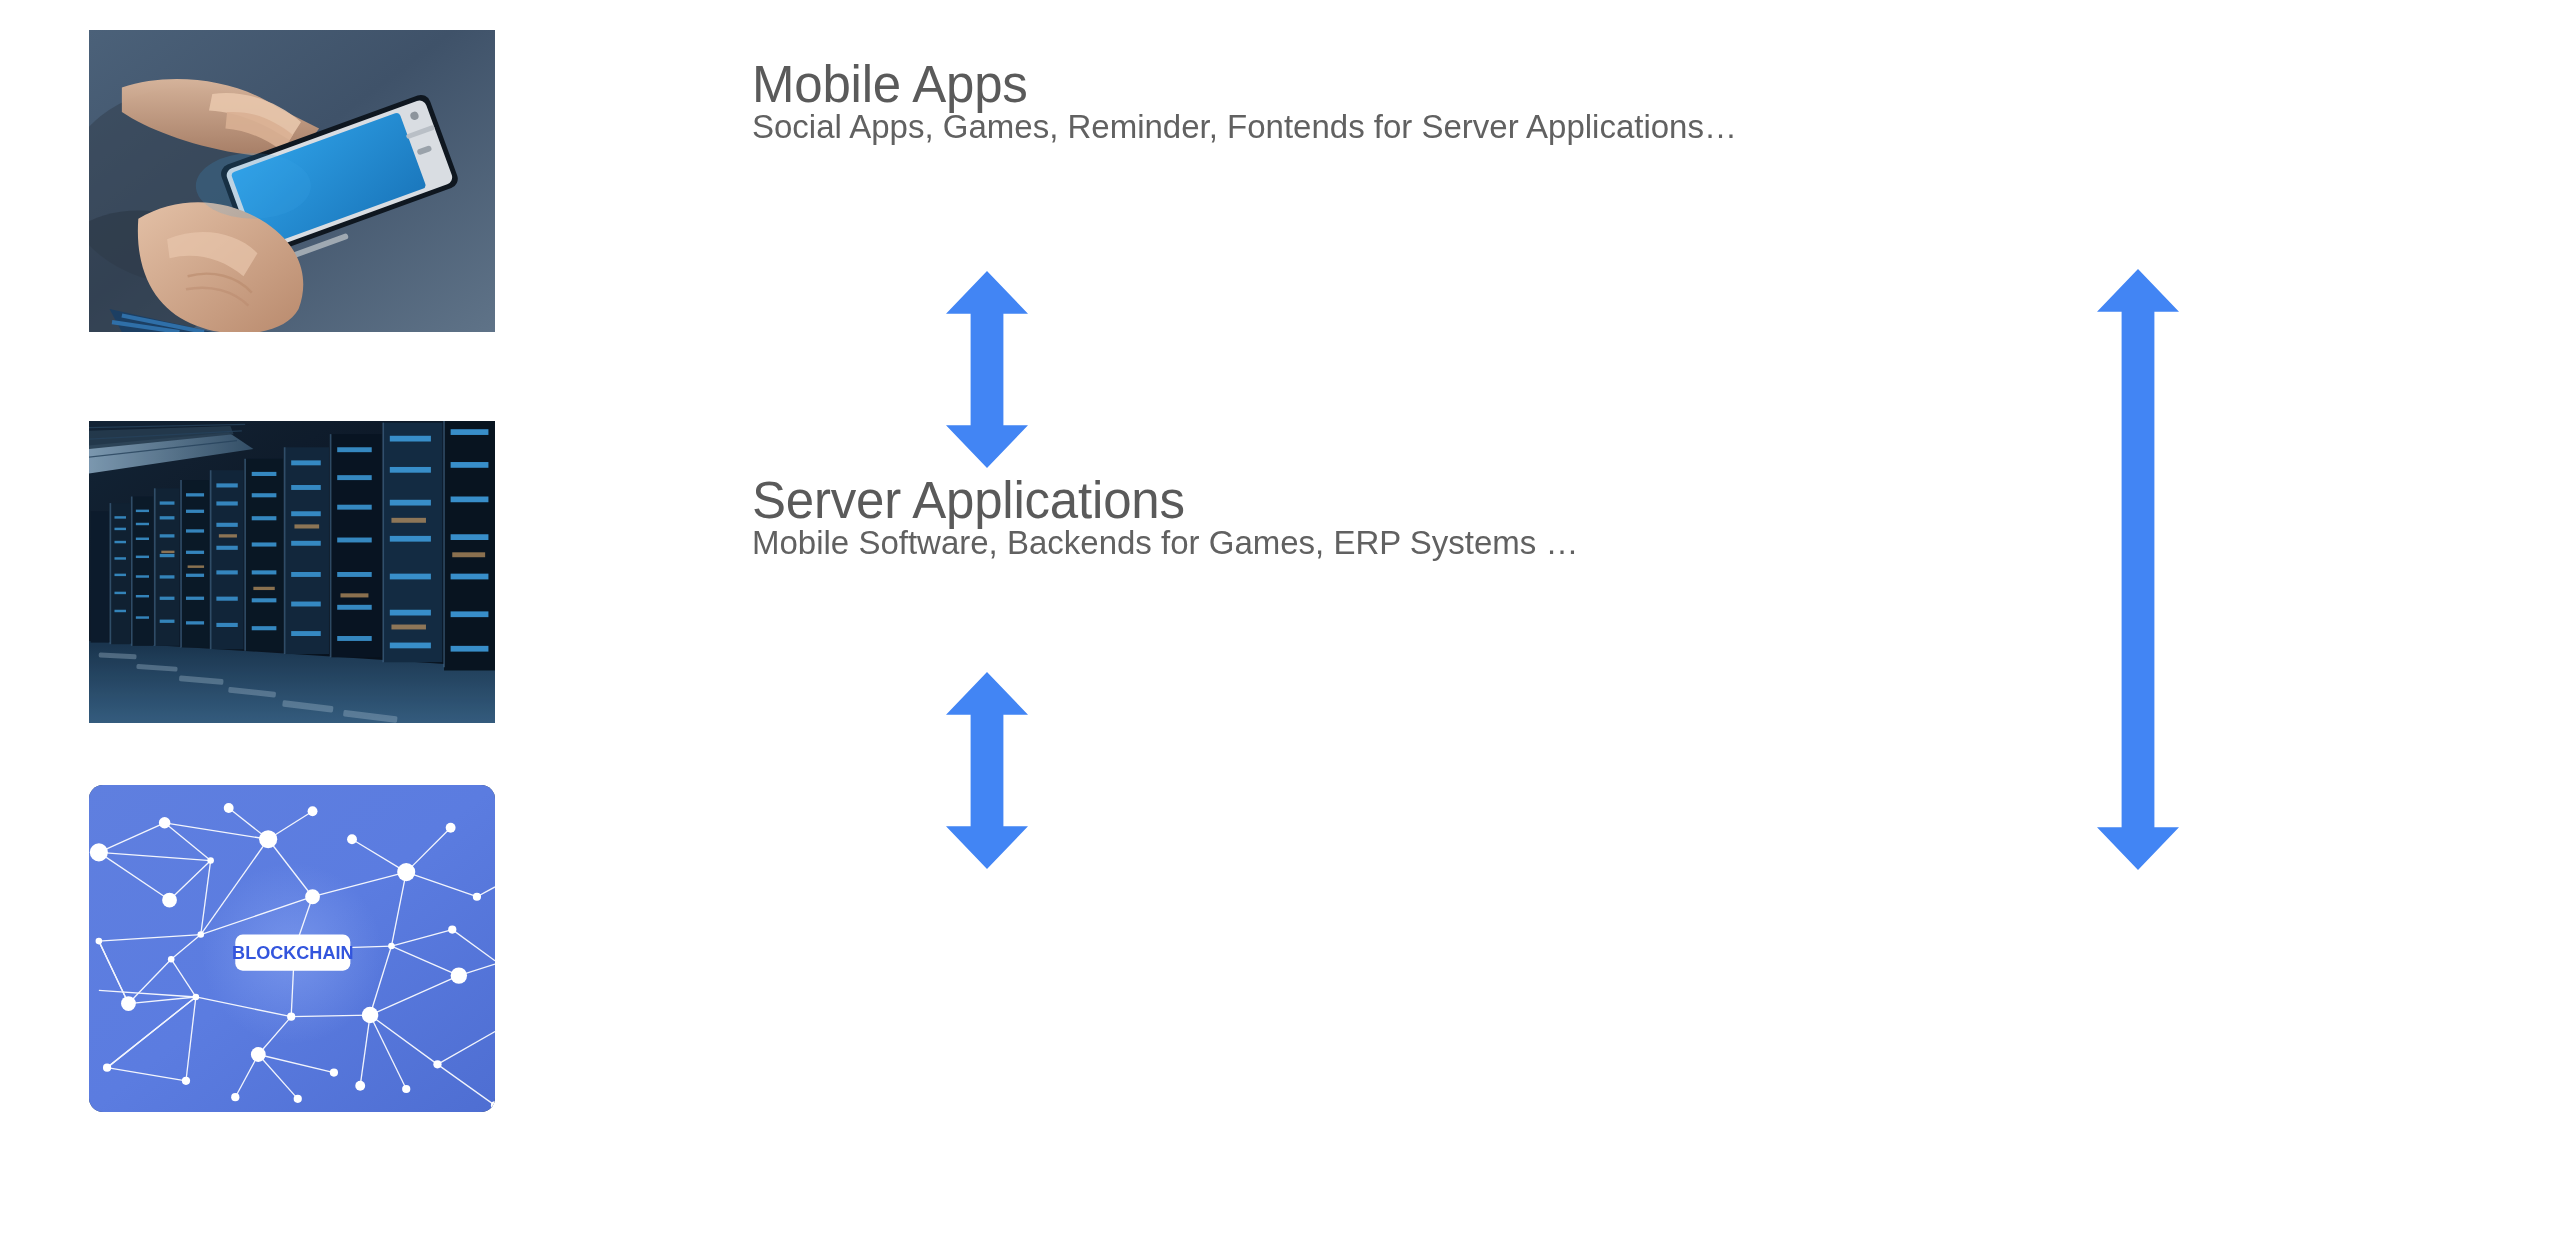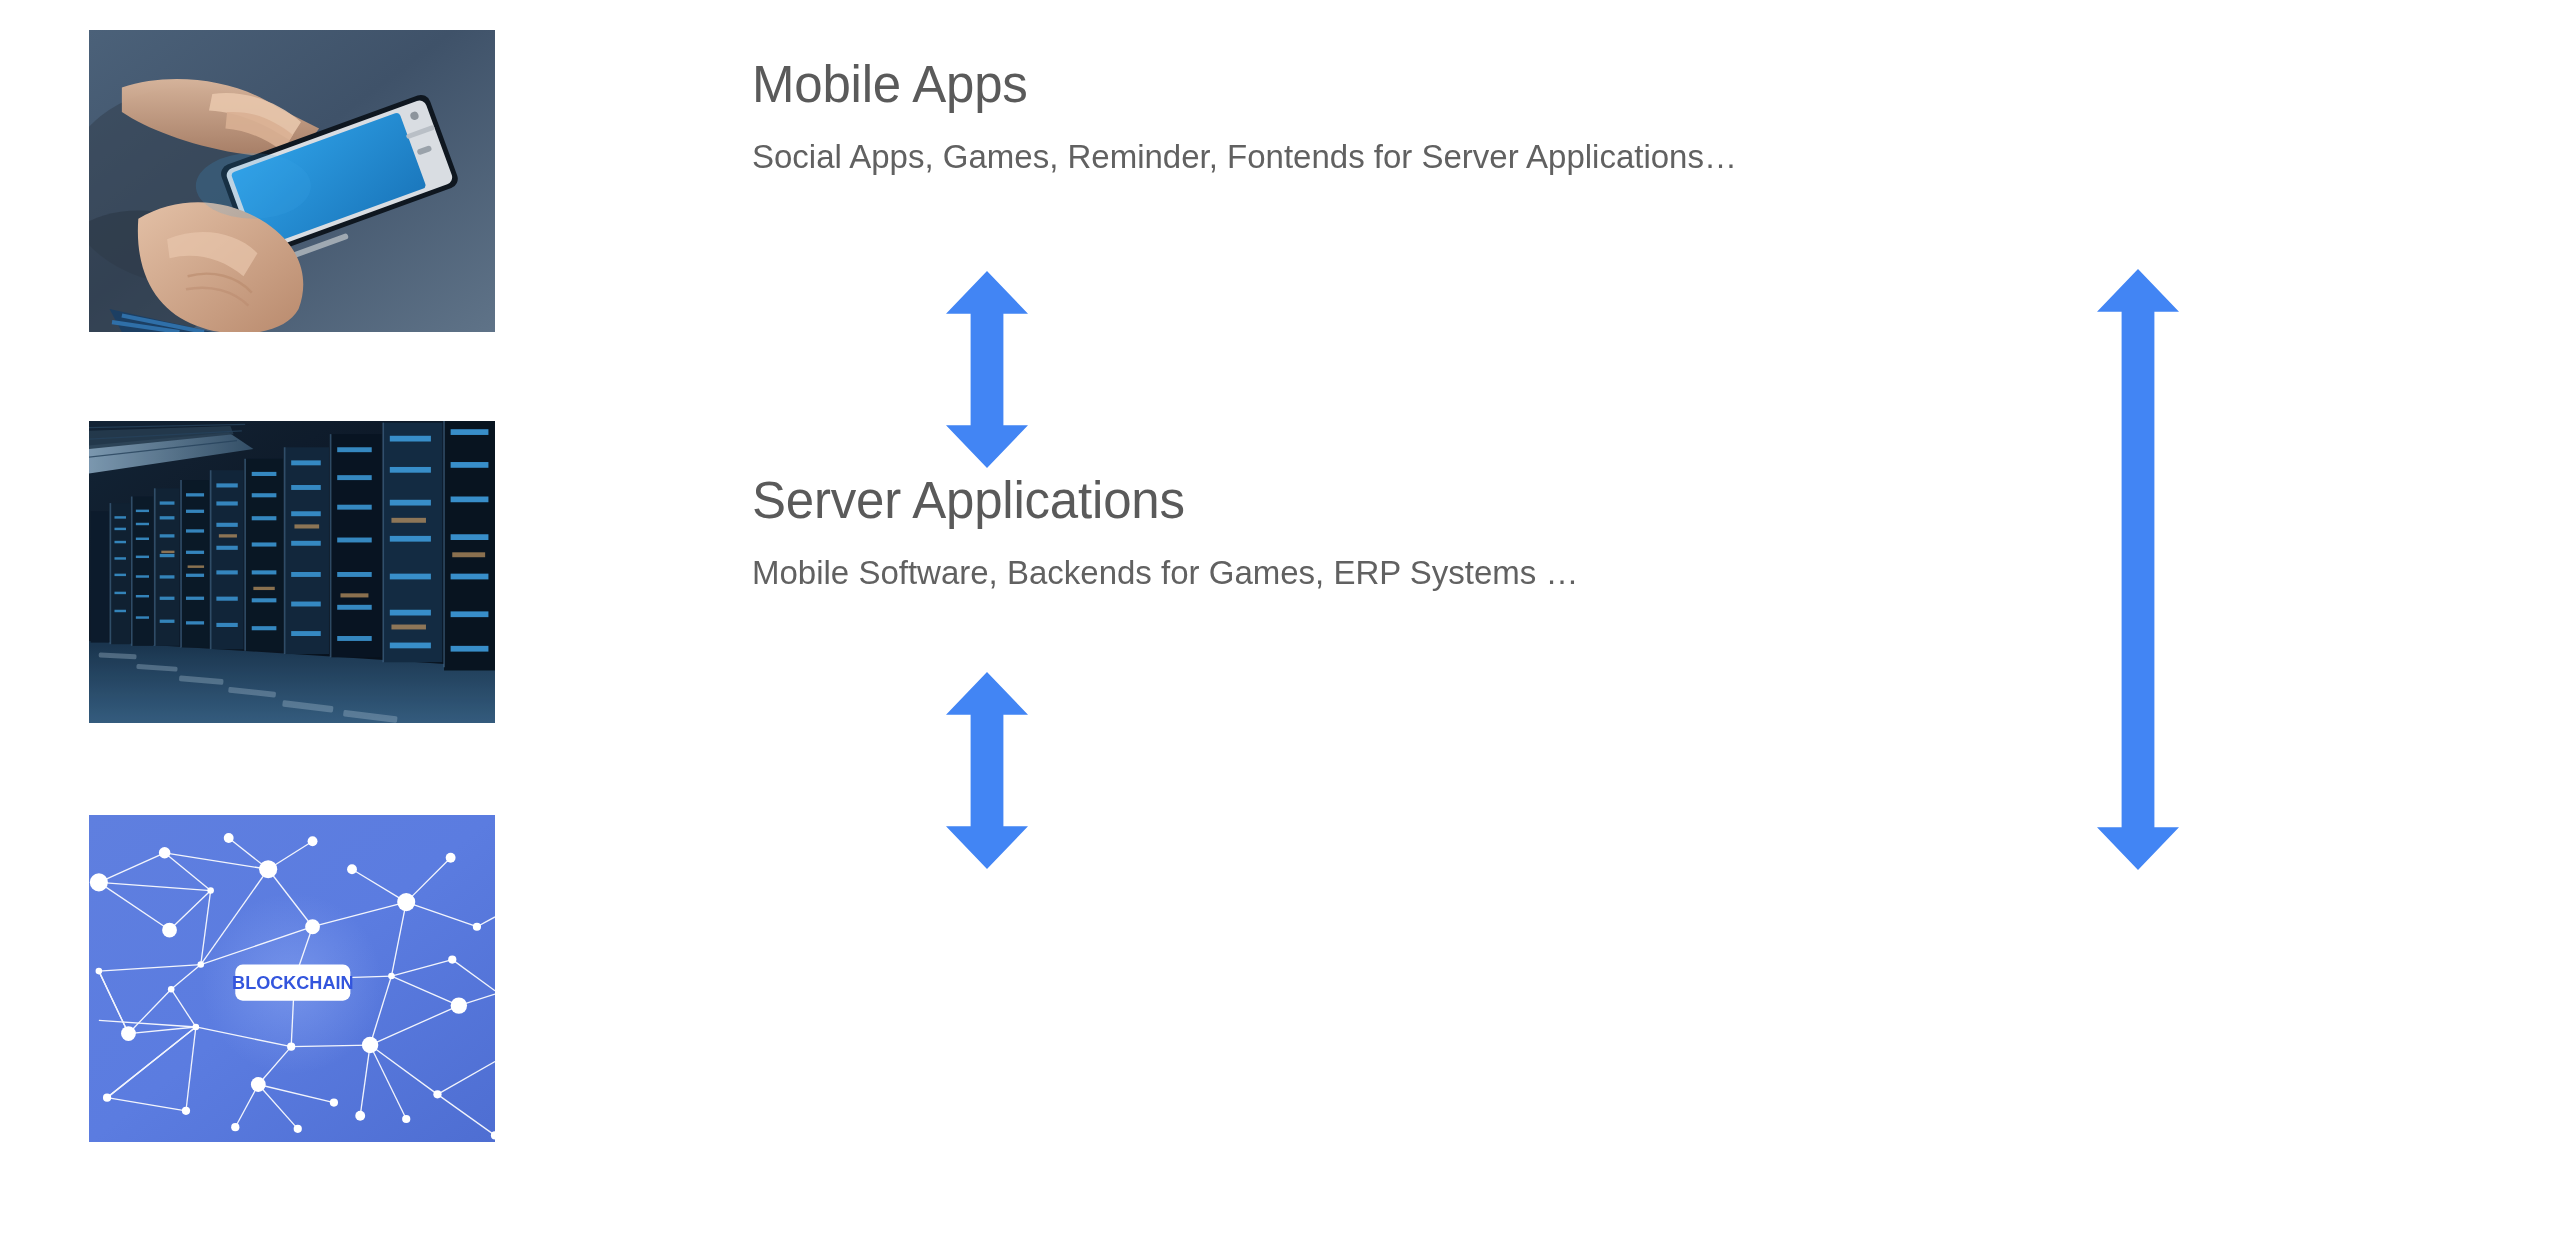--- a/index.html
+++ b/index.html
@@ -24,40 +24,39 @@
   .thumb {
     position: absolute;
     left: 89px;
     width: 406px;
     height: 302px;
     overflow: hidden;
     background: #2c3e50;
   }
   .thumb-1 { top: 30px; }
   .thumb-2 { top: 421px; }
-  .thumb-3 { top: 815px; height: 327px; }
+  .thumb-3 { top: 785px; height: 327px; border-radius: 14px; }
 
   .thumb svg { display: block; width: 100%; height: 100%; }
 
   
   .text-block { position: absolute; left: 752px; }
   .tb-1 { top: 59px; }
   .tb-2 { top: 475px; }
   .tb-3 { top: 894px; }
 
   .heading {
     font-size: 51px;
     line-height: 1.0;
     color: #5a5a5a;
     font-weight: 400;
     white-space: nowrap;
     letter-spacing: -0.2px;
   }
   .subheading {
-    margin-top: 30px;
     font-size: 33px;
     line-height: 1.0;
     color: #616161;
     font-weight: 400;
     white-space: nowrap;
   }
 
   
   .arrow {
     position: absolute;

